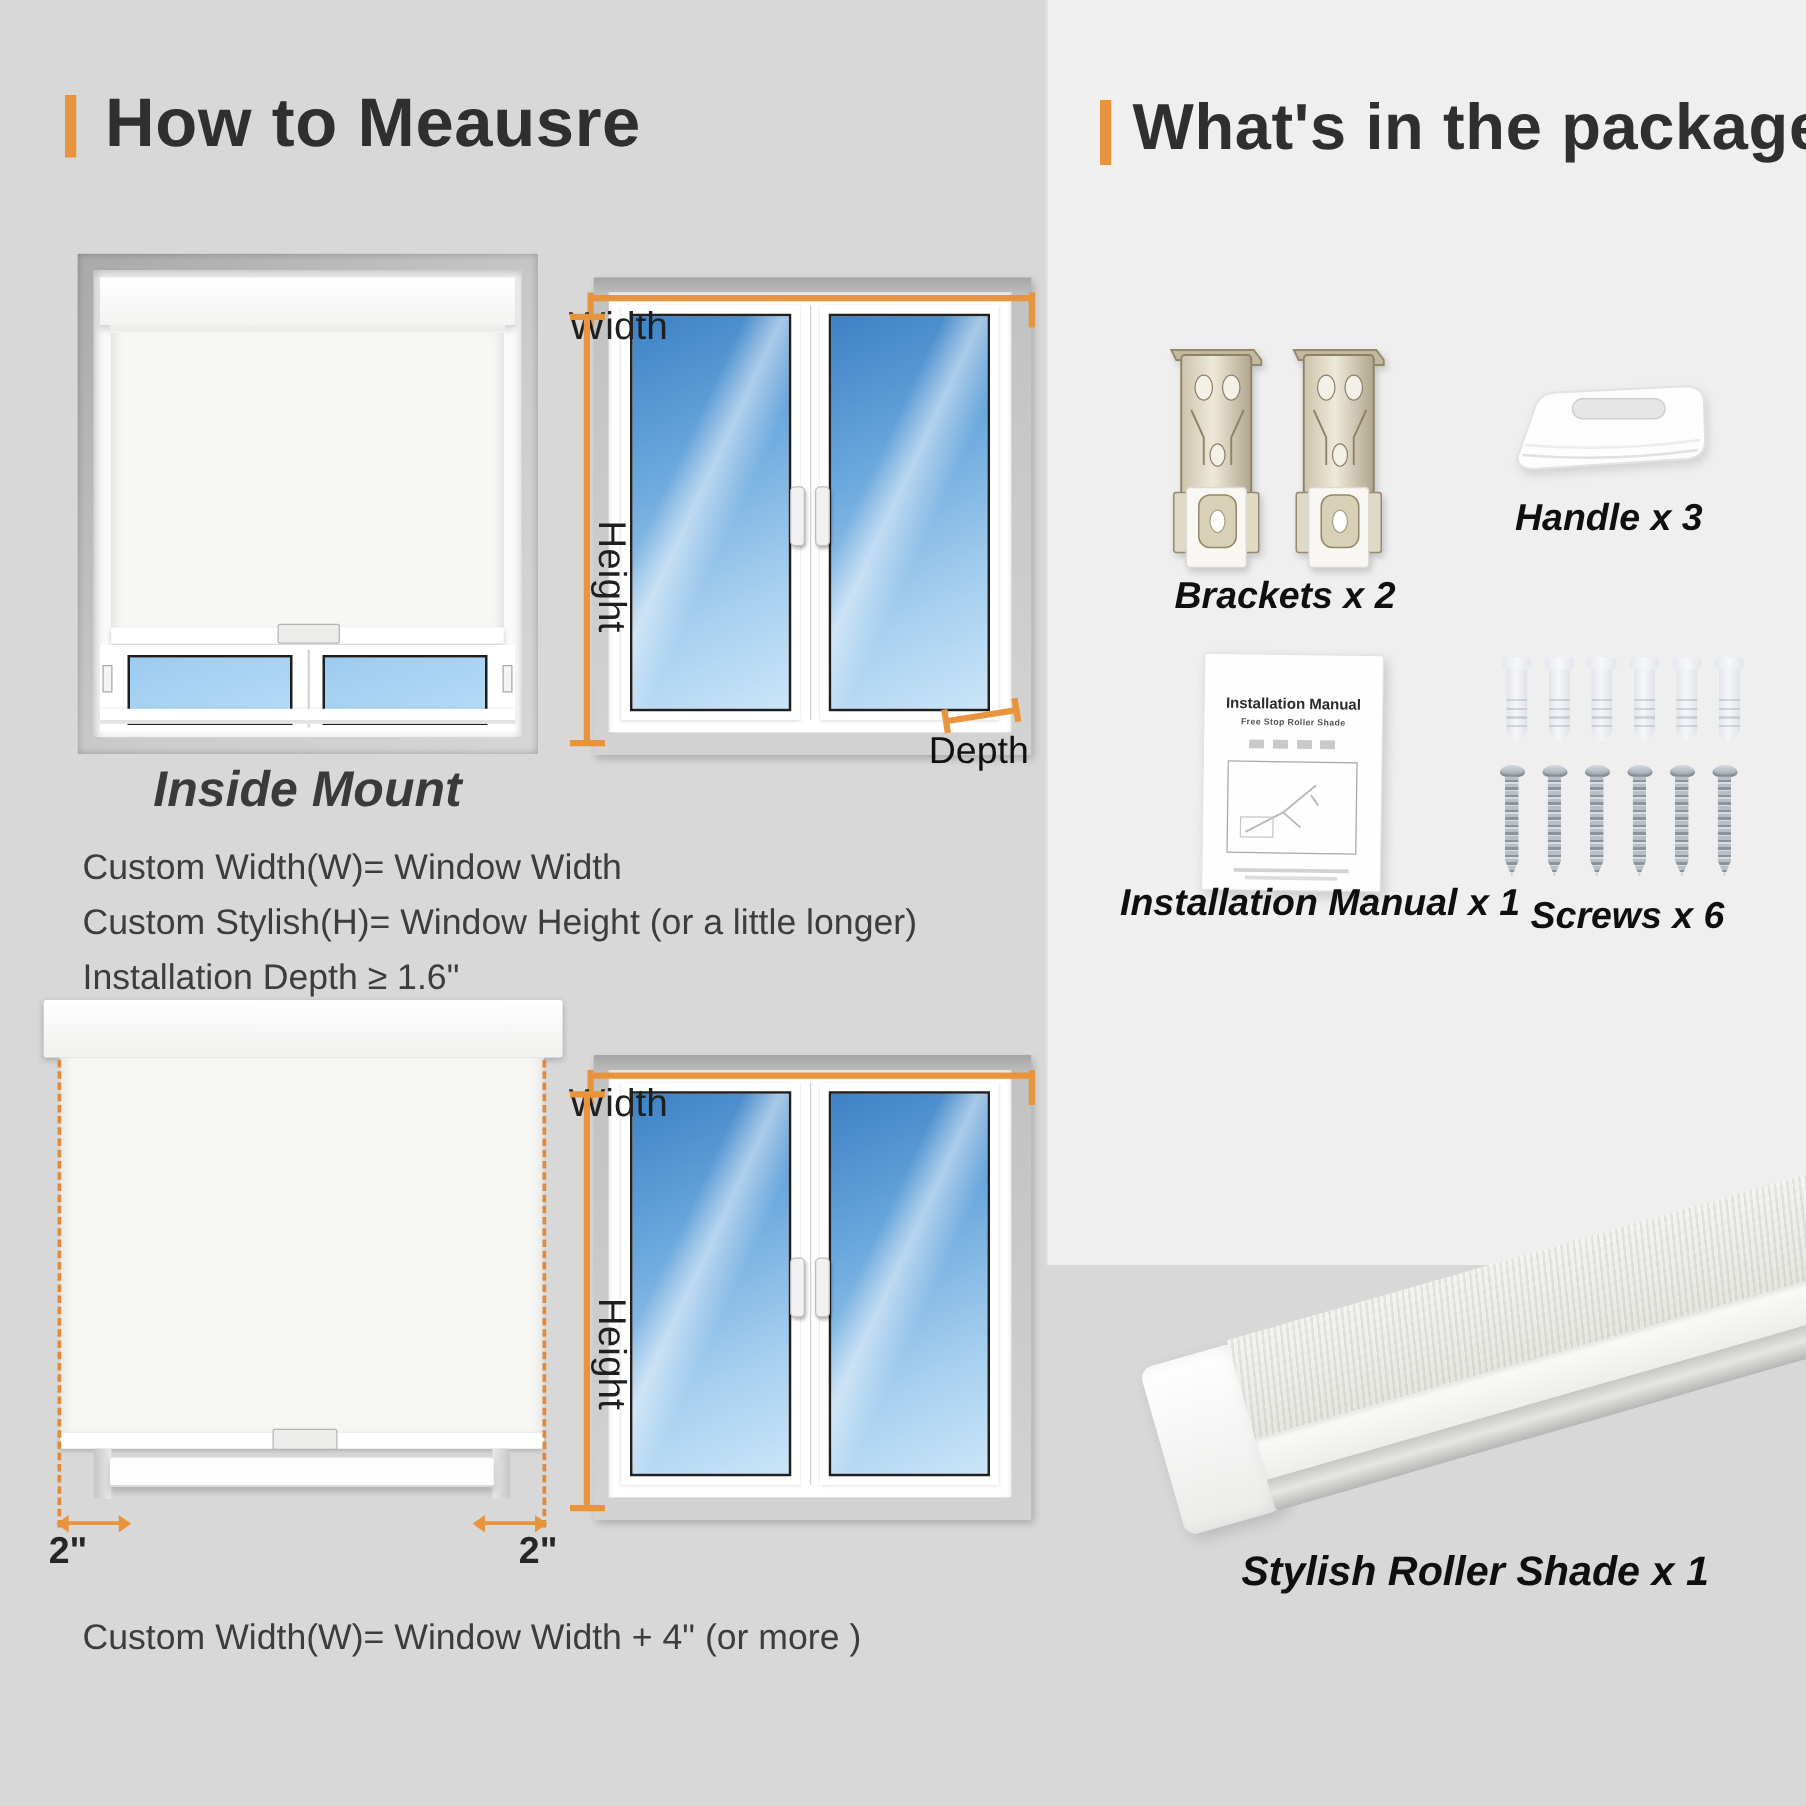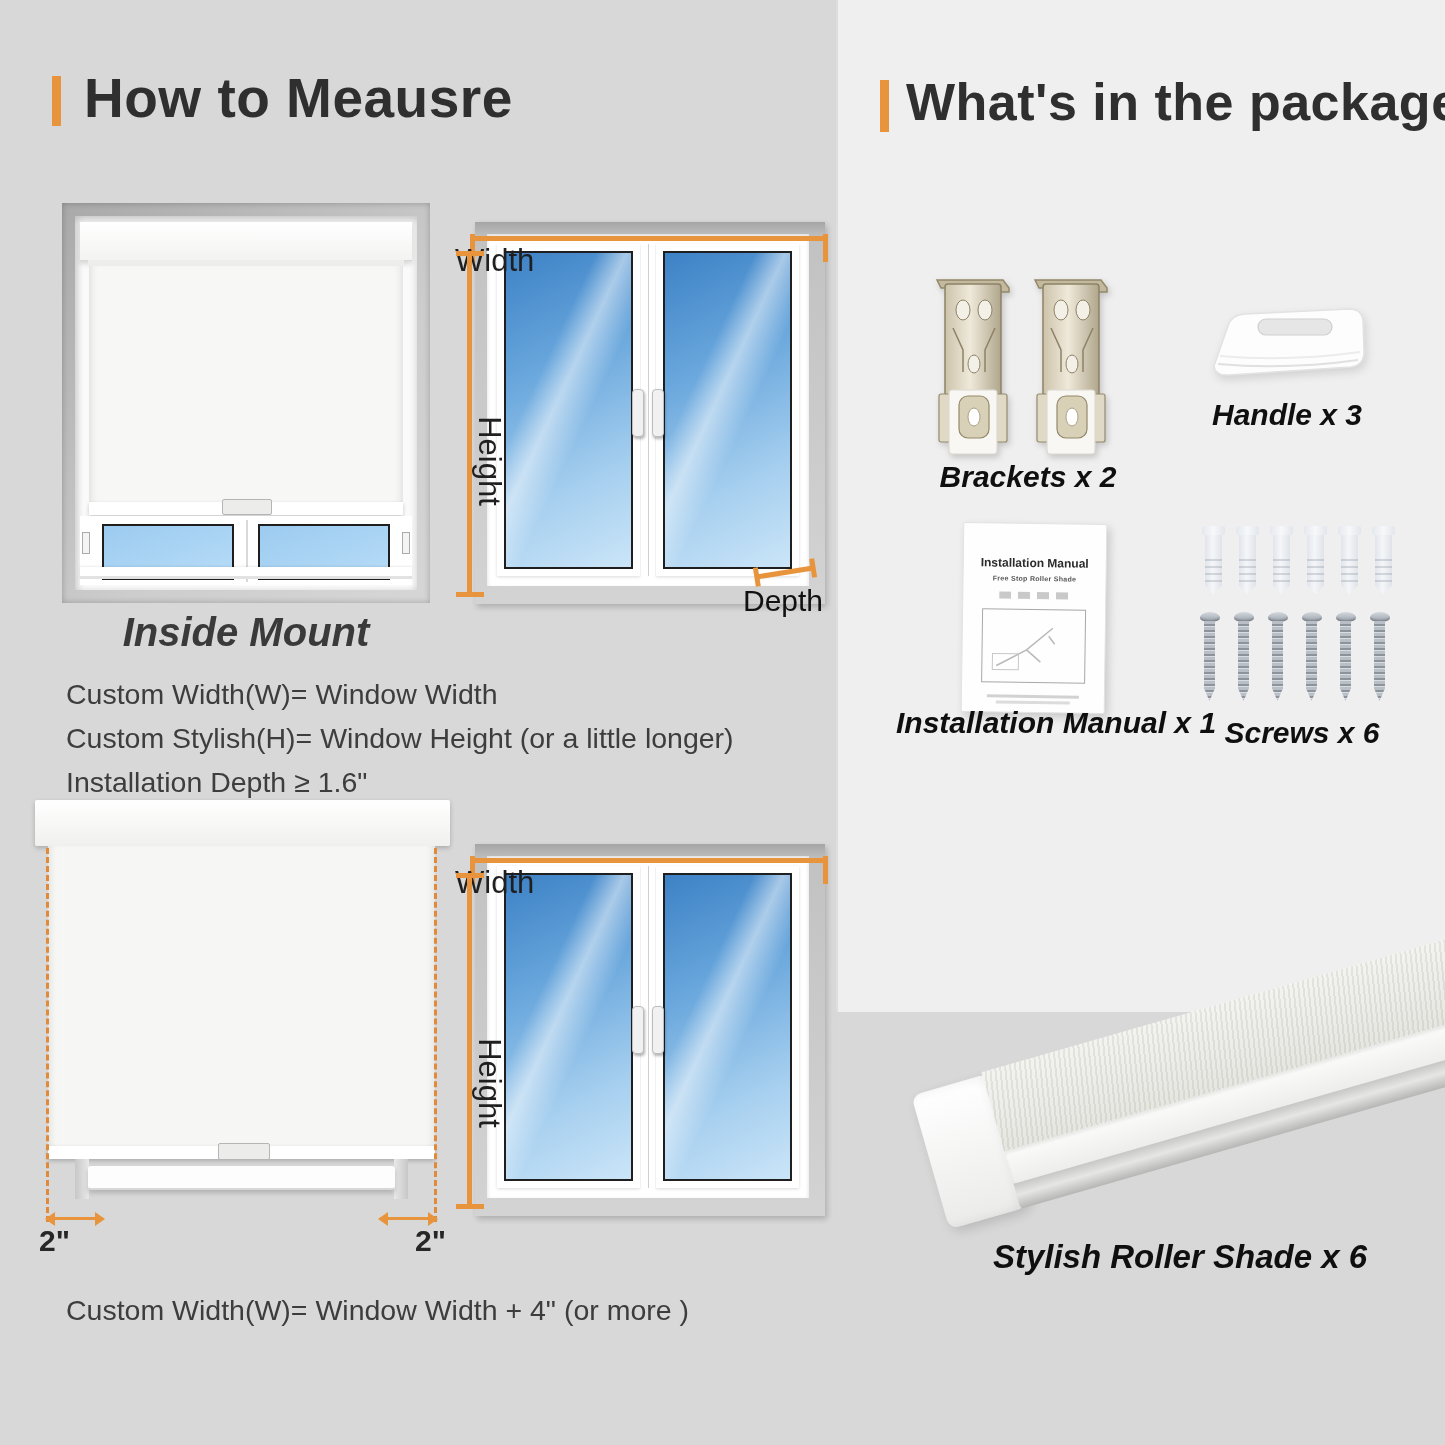--- a/index.html
+++ b/index.html
@@ -347,15 +347,15 @@
     <div class="abs shade-wrap">
       <div class="shade-bar">
         <div class="sb-cap"></div>
         <div class="sb-body">
           <div class="sb-top"></div>
           <div class="sb-fascia"></div>
           <div class="sb-rail"></div>
         </div>
       </div>
     </div>
-    <div class="pkg-label" style="left:144px;top:1238px;width:400px;font-size:33px;">Stylish Roller Shade x 6</div>
+    <div class="pkg-label" style="left:144px;top:1238px;width:400px;font-size:33px;">Stylish Roller Shade x 1</div>
   </div>
 </div>
 
 </body></html>

